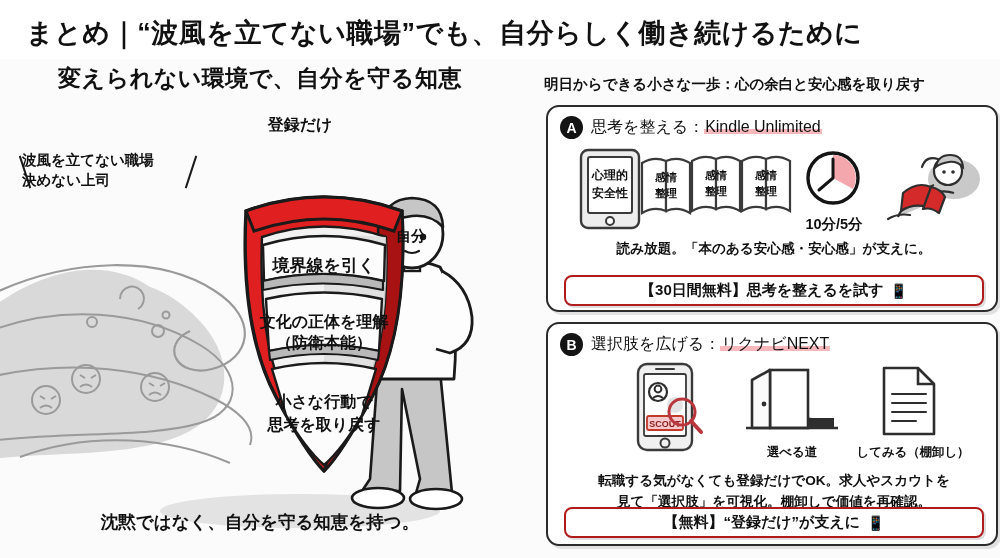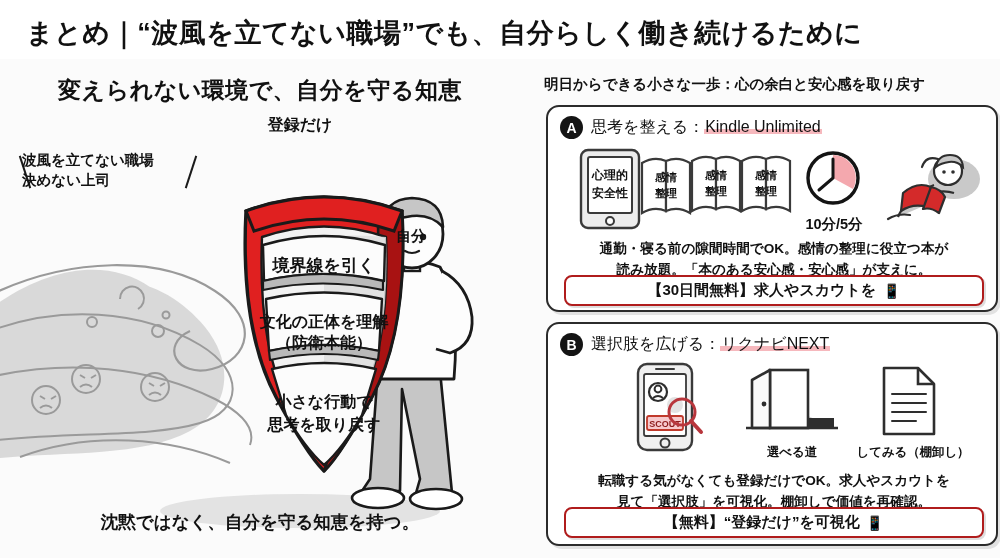--- a/index.html
+++ b/index.html
@@ -24,21 +24,21 @@
     font-size:27px; font-weight:bold; letter-spacing:.5px;
     color:#111; white-space:nowrap;
   }
 
   
   .page{ position:absolute; left:0; top:59px; width:1000px; height:499px; background:#fbfbfb; }
 
   
   .left-panel{ position:absolute; left:0; top:0; width:520px; height:499px; overflow:hidden; }
   .left-heading{
-    position:absolute; left:0; top:16px; width:520px;
+    position:absolute; left:0; top:4px; width:520px;
     text-align:center; font-size:23px; font-weight:bold; color:#111;
     letter-spacing:.5px;
   }
   .shield-label{
     position:absolute; left:210px; top:56px; width:180px;
     text-align:center; font-size:16px; font-weight:bold; color:#111;
   }
   .wave-label{
     position:absolute; left:22px; top:92px; width:178px;
     font-size:14.5px; font-weight:bold; color:#111;
@@ -289,26 +289,25 @@
           <path d="M390 14 q-12 -4 -16 8" fill="none" stroke="#2e2e2e" stroke-width="2.2" stroke-linecap="round"></path>
           <path d="M386 40 q-12 4 -18 16" fill="none" stroke="#2e2e2e" stroke-width="2.2"></path>
           <path d="M355 48 q14 -12 28 -6 l-4 20 q-14 -4 -26 4 Z" fill="#d42a2a" stroke="#2e2e2e" stroke-width="2.2" stroke-linejoin="round"></path>
           <path d="M383 42 q10 2 14 10 l-6 16 q-8 -6 -16 -4 Z" fill="#d42a2a" stroke="#2e2e2e" stroke-width="2.2" stroke-linejoin="round"></path>
         </g>
       </svg>
 
       <div class="clock-cap" style="left:236px;top:108px;width:100px;">10分/5分</div>
 
       <div class="card-body" id="body-a">
-        <span class="ln">通勤・寝る前の隙間時間でOK。感情の整理に役立つ本が</span>
         <span class="ln">読み放題。「本のある安心感・安心感」が支えに。</span>
       </div>
 
       <div class="cta" id="cta-a">
-        <span>【30日間無料】求人やスカウトを</span>
+        <span>【30日間無料】思考を整えるを試す</span>
         <span class="phone">📱</span>
       </div>
     </div>
 
     <div class="card" id="card-b">
       <div class="card-head">
         <span class="badge">B</span>
         <span class="card-title"><span>選択肢を広げる：</span><span class="brand">リクナビNEXT</span></span>
       </div>
 
@@ -353,18 +352,18 @@
 
       <div class="icap" style="left:198px;top:120px;width:92px;">選べる道</div>
       <div class="icap" style="left:290px;top:120px;width:150px;">してみる（棚卸し）</div>
 
       <div class="card-body" id="body-b">
         <span class="ln">転職する気がなくても登録だけでOK。求人やスカウトを</span>
         <span class="ln">見て「選択肢」を可視化。棚卸しで価値を再確認。</span>
       </div>
 
       <div class="cta" id="cta-b">
-        <span>【無料】“登録だけ”を可視化</span>
+        <span>【無料】“登録だけ”が支えに</span>
         <span class="phone">📱</span>
       </div>
     </div>
   </div>
 </div>
 
 </body></html>

